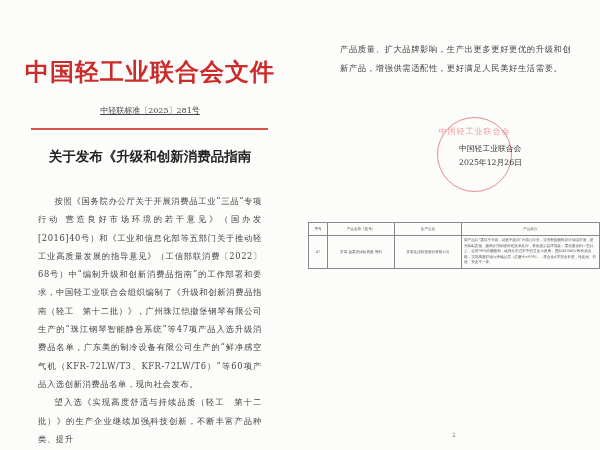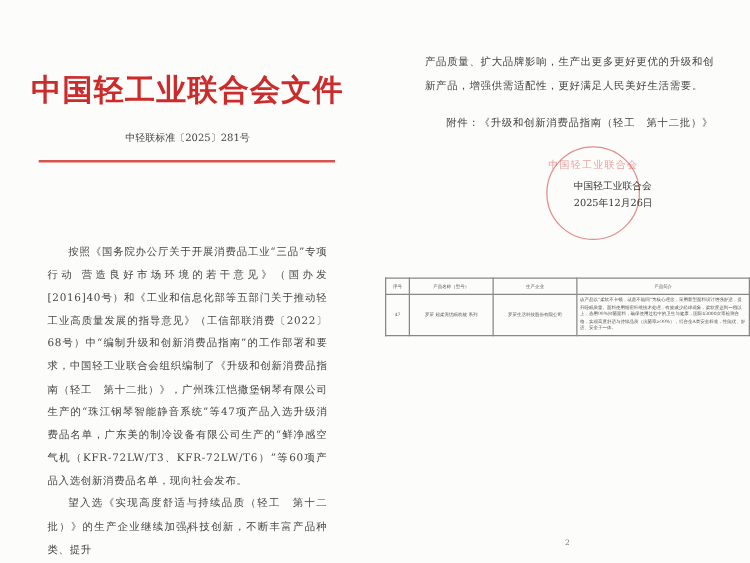--- a/index.html
+++ b/index.html
@@ -15,21 +15,21 @@
   .page-right { left:300px; width:300px; }
 
   .red-title {
     position:absolute; left:0; width:300px; top:56px;
     text-align:center; color:#cc2b2b;
     font-family:"DejaVu Sans", sans-serif; font-weight:bold;
     font-size:24px; letter-spacing:1px;
   }
   .doc-no {
     position:absolute; left:0; width:300px; top:105px;
-    text-align:center; font-size:8px; color:#444;
+    text-align:center; font-size:8px; color:#444;text-decoration:underline;
   }
   .red-rule {
     position:absolute; left:31px; width:237px; top:128px;
     height:1.5px; background:#d8534f;
   }
   .ann-title {
     position:absolute; left:0; width:300px; top:145px;
     text-align:center; font-size:13.5px; font-weight:bold; color:#222;
     line-height:22px;
   }
@@ -75,31 +75,31 @@
   table.tbl td.desc { text-align:left; line-height:5.6px; }
 </style>
 </head>
 <body>
 
 <div class="page page-left">
   <div class="red-title">中国轻工业联合会文件</div>
   <div class="doc-no">中轻联标准〔2025〕281号</div>
   <div class="red-rule"></div>
   <div class="ann-title">
+    <div>关于发布《升级和创新消费品指南</div>
   </div>
   <div class="body-text p1">
     <div class="indent">按照《国务院办公厅关于开展消费品工业“三品”专项行动 营造良好市场环境的若干意见》（国办发[2016]40号）和《工业和信息化部等五部门关于推动轻工业高质量发展的指导意见》（工信部联消费〔2022〕68号）中“编制升级和创新消费品指南”的工作部署和要求，中国轻工业联合会组织编制了《升级和创新消费品指南（轻工　第十二批）》，广州珠江恺撒堡钢琴有限公司生产的“珠江钢琴智能静音系统”等47项产品入选升级消费品名单，广东美的制冷设备有限公司生产的“鲜净感空气机（KFR-72LW/T3、KFR-72LW/T6）”等60项产品入选创新消费品名单，现向社会发布。</div>
     <div class="indent">望入选《实现高度舒适与持续品质（轻工　第十二批）》的生产企业继续加强科技创新，不断丰富产品种类、提升</div>
   </div>
   <div class="page-num" style="left:148px; top:421px;">1</div>
 </div>
 
 <div class="page page-right">
   <div class="rp-text">产品质量、扩大品牌影响，生产出更多更好更优的升级和创新产品，增强供需适配性，更好满足人民美好生活需要。</div>
-  <div class="attach">附件：《升级和创新消费品指南（轻工　第十二批）》</div>
   <div class="stamp">
     <div class="stamp-text">中国轻工业联合会</div>
   </div>
   <div class="signer">
     <div>中国轻工业联合会</div>
     <div>2025年12月26日</div>
   </div>
 
   <table class="tbl">
     <thead>

